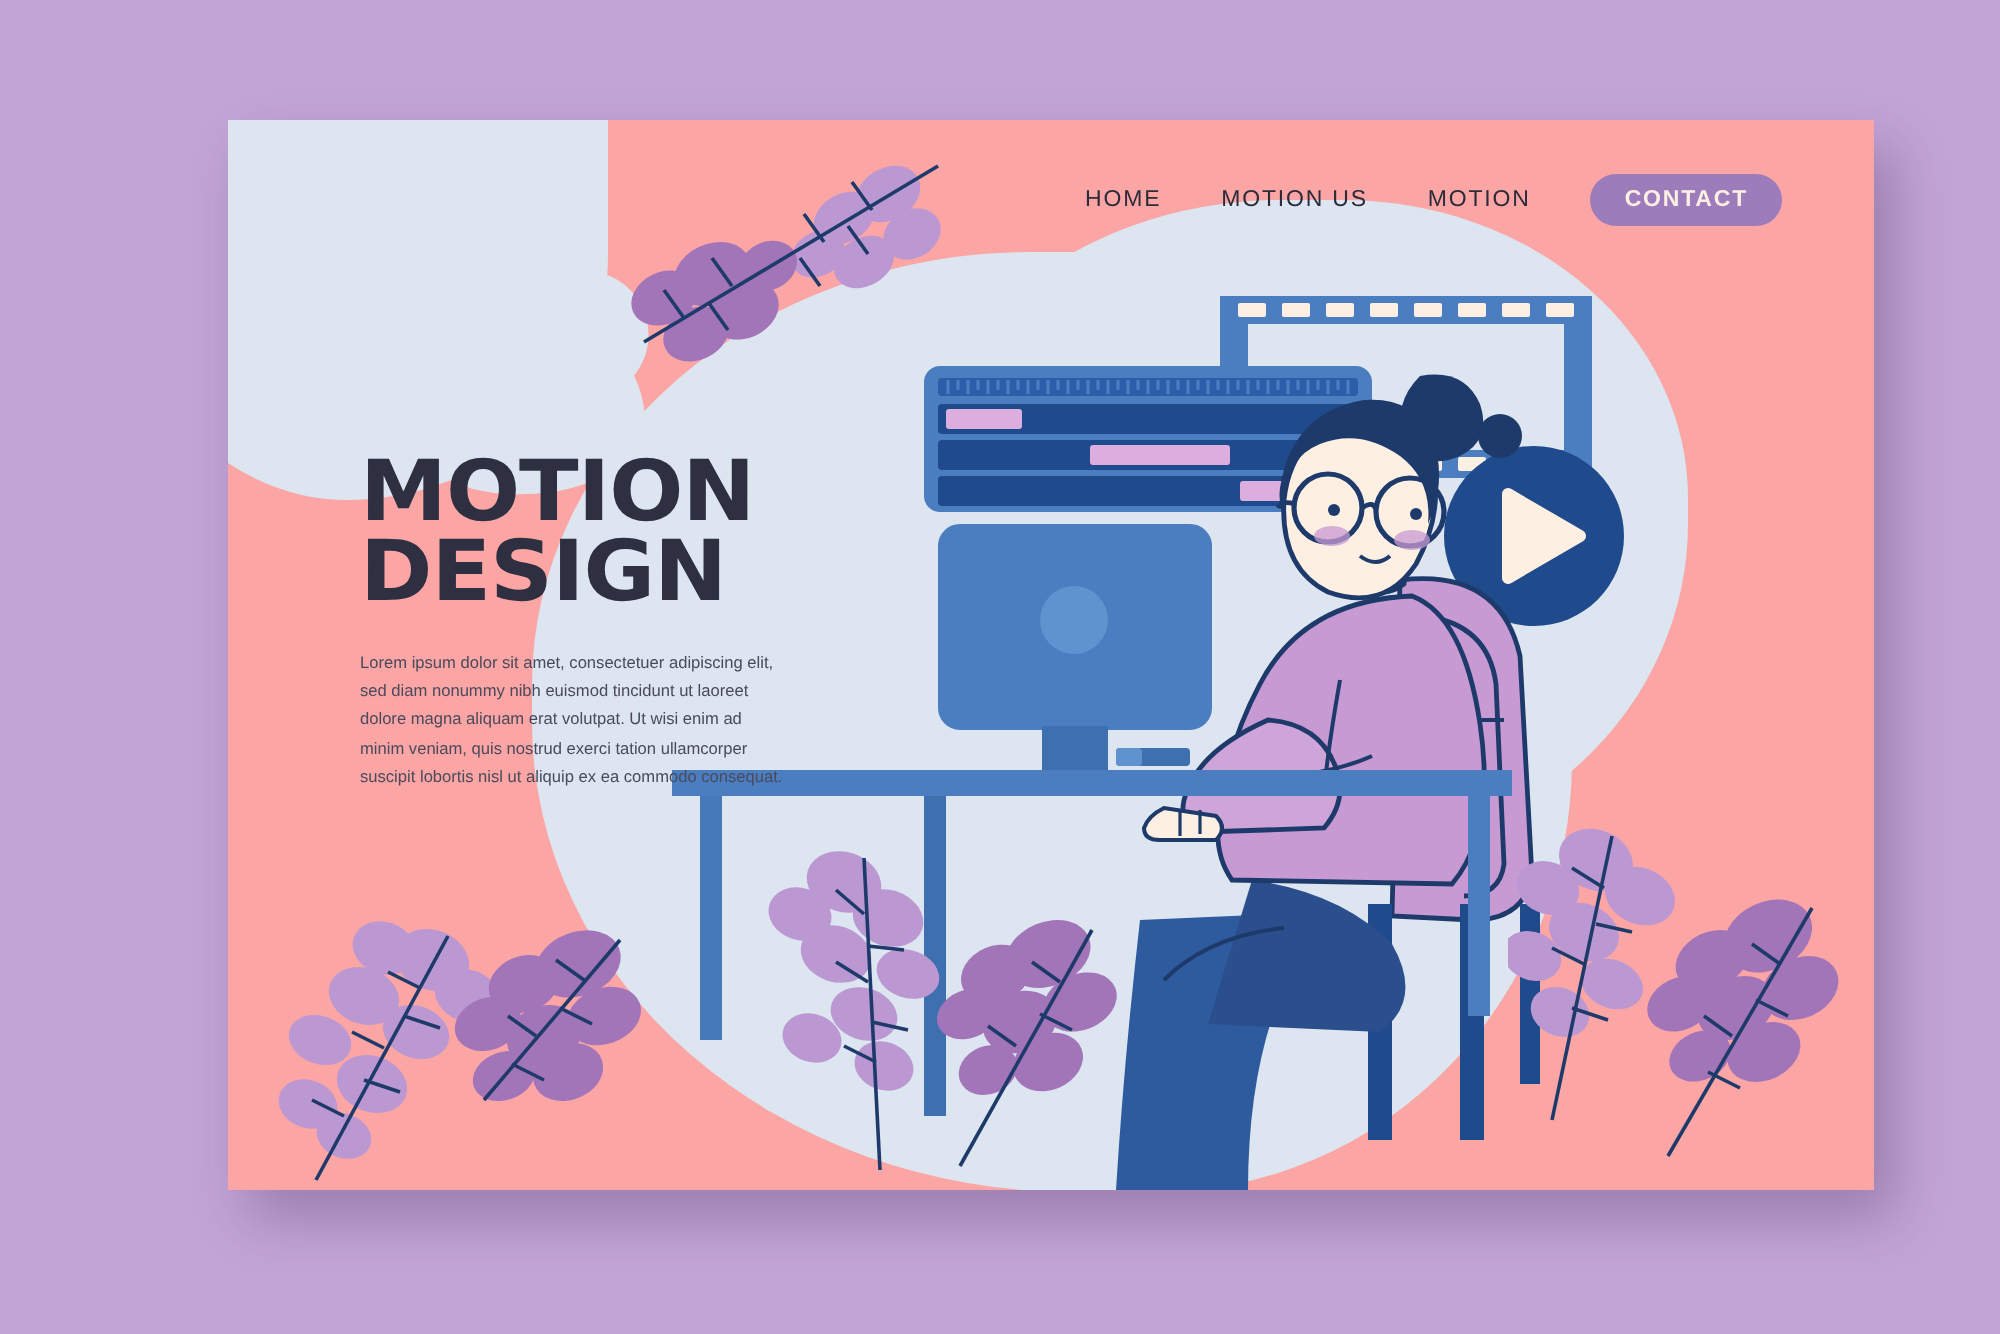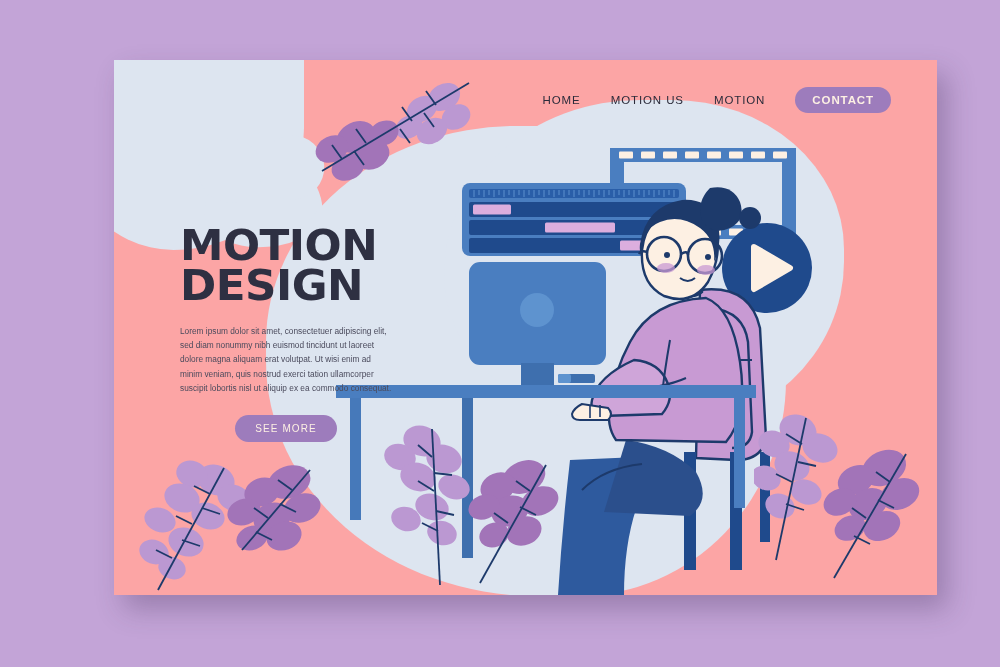--- a/index.html
+++ b/index.html
@@ -124,21 +124,20 @@
       <a class="nav-link">MOTION</a>
       <button class="nav-cta">CONTACT</button>
     </nav>
 
     <div class="hero">
       <h1 class="hero-title">
         <span>MOTION</span>
         <span>DESIGN</span>
       </h1>
       <p class="hero-body">Lorem ipsum dolor sit amet, consectetuer adipiscing elit, sed diam nonummy nibh euismod tincidunt ut laoreet dolore magna aliquam erat volutpat. Ut wisi enim ad minim veniam, quis nostrud exerci tation ullamcorper suscipit lobortis nisl ut aliquip ex ea commodo consequat.</p>
-      <button class="hero-btn">SEE MORE</button>
     </div>
 
     <div class="illo">
       <svg viewBox="0 0 772 535" xmlns="http://www.w3.org/2000/svg">
         <defs>
           <clipPath id="cardclip">
               <rect x="0" y="0" width="772" height="535"></rect>
             </clipPath>
         </defs>
         <g clip-path="url(#cardclip)">

